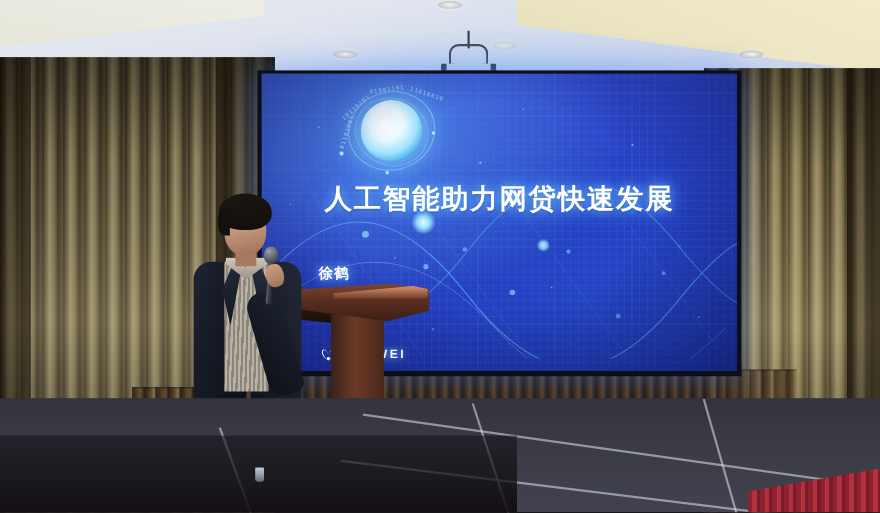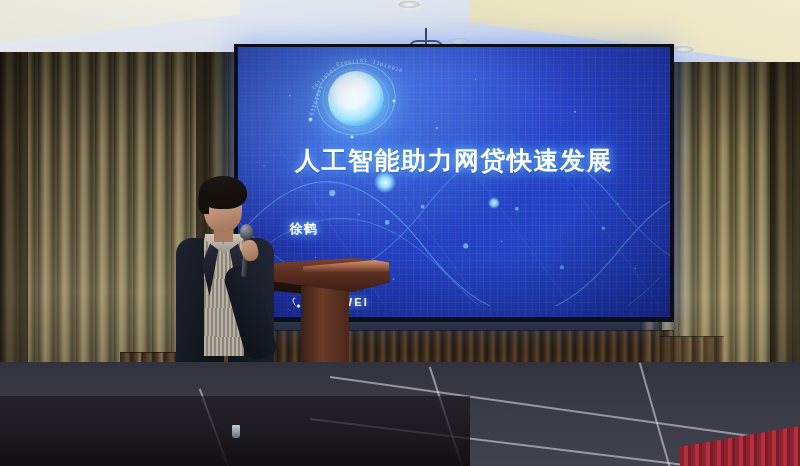--- a/index.html
+++ b/index.html
@@ -110,21 +110,21 @@
   .slats {
     position:absolute;
     background:
       repeating-linear-gradient(90deg,
         #2a1d12 0px,#3d2b1a 3px,#5c4327 6px,#36261722 9px,#241a10 11px);
     border-top:1px solid rgba(0,0,0,.55);
   }
 
   
   .screen-frame {
-    position:absolute; left:234px; top:44px; width:440px; height:278px;
+    position:absolute; left:234px; top:64px; width:440px; height:278px;
     background:#0c0e18;
     padding:3px 4px 5px 4px;
     box-shadow:0 0 26px rgba(60,120,255,.45);
   }
   .screen {
     position:relative; width:100%; height:100%; overflow:hidden;
     background:
       radial-gradient(ellipse at 26% 22%, rgba(120,200,255,.42) 0%, rgba(60,110,230,0) 48%),
       radial-gradient(ellipse at 70% 78%, rgba(40,80,210,.55) 0%, rgba(20,40,150,0) 60%),
       linear-gradient(160deg,#3753d8 0%,#2c44c9 35%,#2339b8 65%,#1b2da0 100%);

